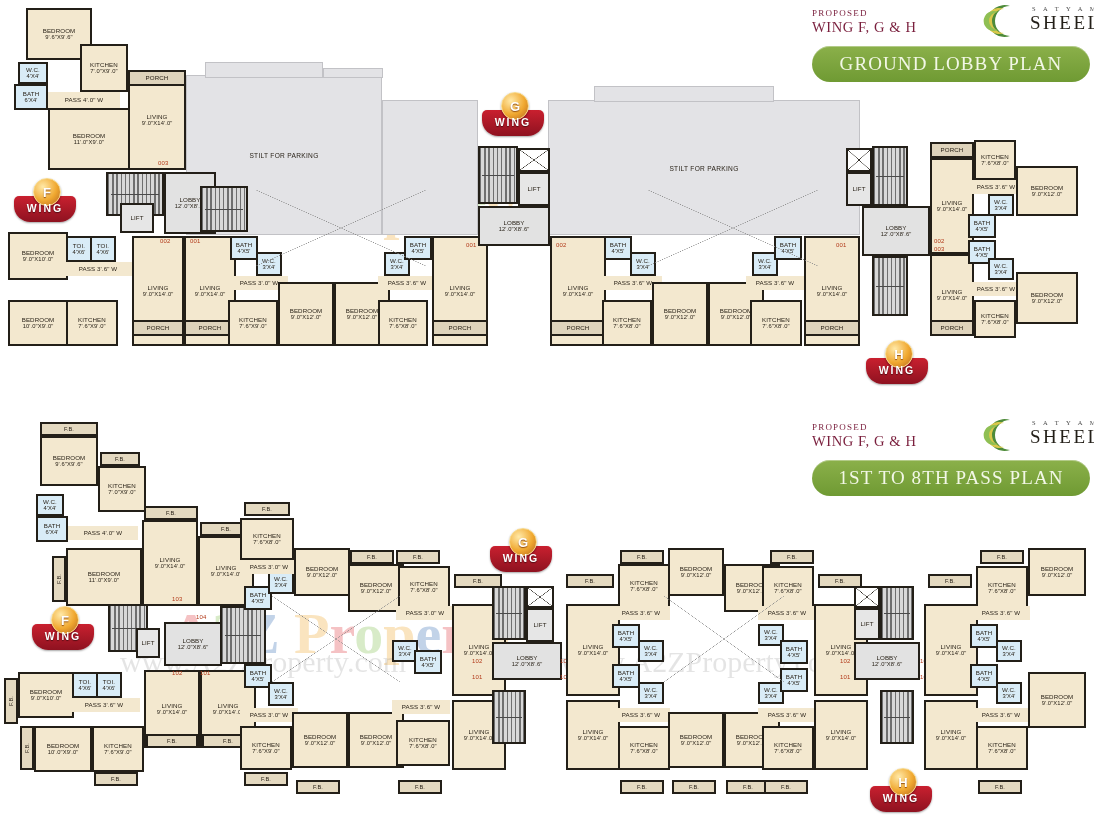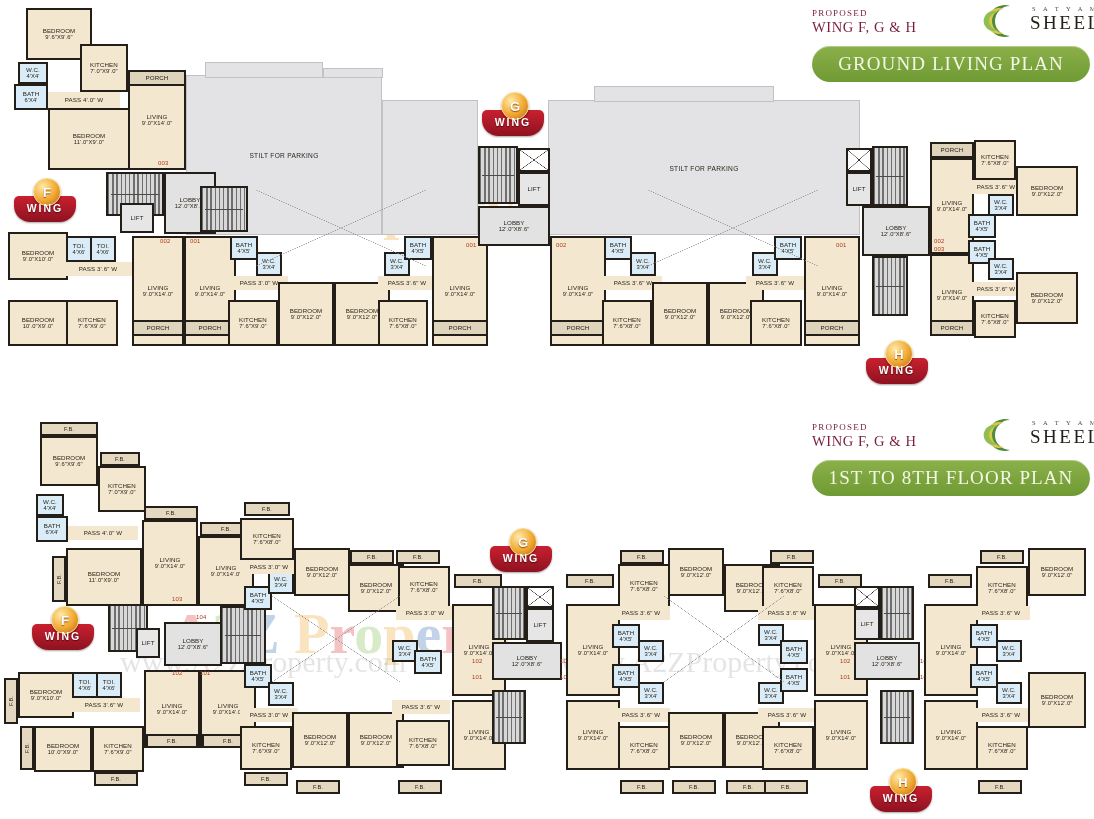--- a/index.html
+++ b/index.html
@@ -158,21 +158,21 @@
   </div>
   <div class="wm" style="left:170px;top:600px;">
     <i class="c1">A</i><i class="c2">2</i><i class="c3">Z</i><i class="c4"> P</i><i class="c5">r</i><i class="c2">o</i><i class="c4">p</i><i class="c3">e</i><i class="c1">r</i><i class="c2">t</i><i class="c4">y</i>
   </div>
   <div class="wm2" style="left:120px;top:645px;">www.A2ZProperty.com</div>
   <div class="wm2" style="left:560px;top:645px;">www.A2ZProperty.com</div>
 
   <div class="hdr" style="left:812px;top:8px;">
     <div class="prop">PROPOSED</div>
     <div class="wingline">WING F, G &amp; H</div>
-    <div class="pill">GROUND LIVING PLAN</div>
+    <div class="pill">GROUND LOBBY PLAN</div>
     <div class="logo" style="top:-6px;right:-8px;">
       <svg width="46" height="38" viewBox="0 0 46 38">
         <path d="M30 4 A16 16 0 1 0 30 34 A13 13 0 1 1 30 4 Z" fill="#4e8b3a"></path>
         <path d="M24 7 A13 13 0 1 0 24 31 A10.5 10.5 0 1 1 24 7 Z" fill="#d9c74a"></path>
         <path d="M18 10 A10 10 0 1 0 18 28 A8 8 0 1 1 18 10 Z" fill="#8fbf53"></path>
       </svg>
       <span class="txt">
         <span class="satyam">S A T Y A M</span>
         <span class="sheela">SHEELA</span>
       </span>
@@ -472,21 +472,21 @@
       <span class="dim">7'.6"X8'.0"</span>
   </div>
   <div class="rm" style="left:1016px;top:272px;width:62px;height:52px;">
     <span class="nm">BEDROOM</span>
       <span class="dim">9'.0"X12'.0"</span>
   </div>
 
   <div class="hdr" style="left:812px;top:422px;">
     <div class="prop">PROPOSED</div>
     <div class="wingline">WING F, G &amp; H</div>
-    <div class="pill">1ST TO 8TH FLOOR PLAN</div>
+    <div class="pill">1ST TO 8TH PASS PLAN</div>
     <div class="logo" style="top:-6px;right:-8px;">
       <svg width="46" height="38" viewBox="0 0 46 38">
         <path d="M30 4 A16 16 0 1 0 30 34 A13 13 0 1 1 30 4 Z" fill="#4e8b3a"></path>
         <path d="M24 7 A13 13 0 1 0 24 31 A10.5 10.5 0 1 1 24 7 Z" fill="#d9c74a"></path>
         <path d="M18 10 A10 10 0 1 0 18 28 A8 8 0 1 1 18 10 Z" fill="#8fbf53"></path>
       </svg>
       <span class="txt">
         <span class="satyam">S A T Y A M</span>
         <span class="sheela">SHEELA</span>
       </span>

